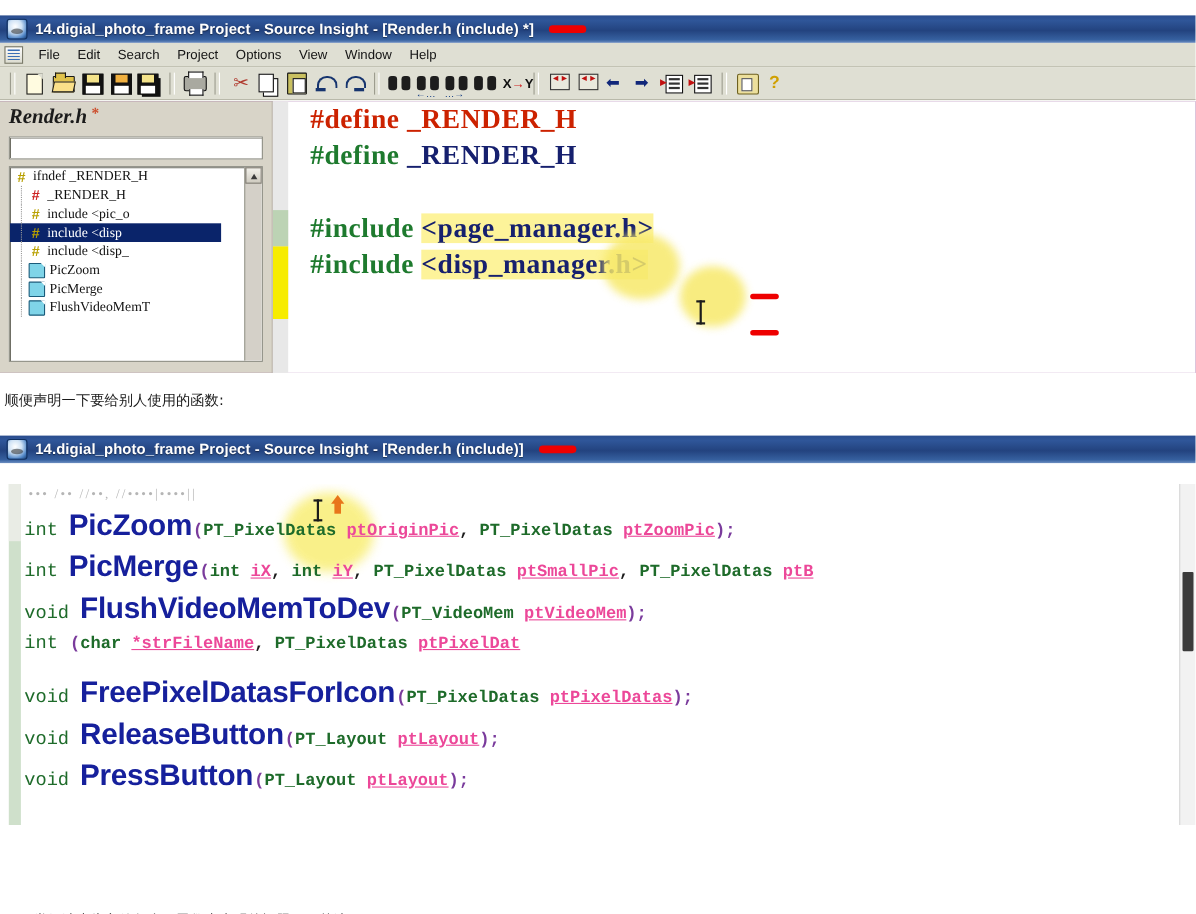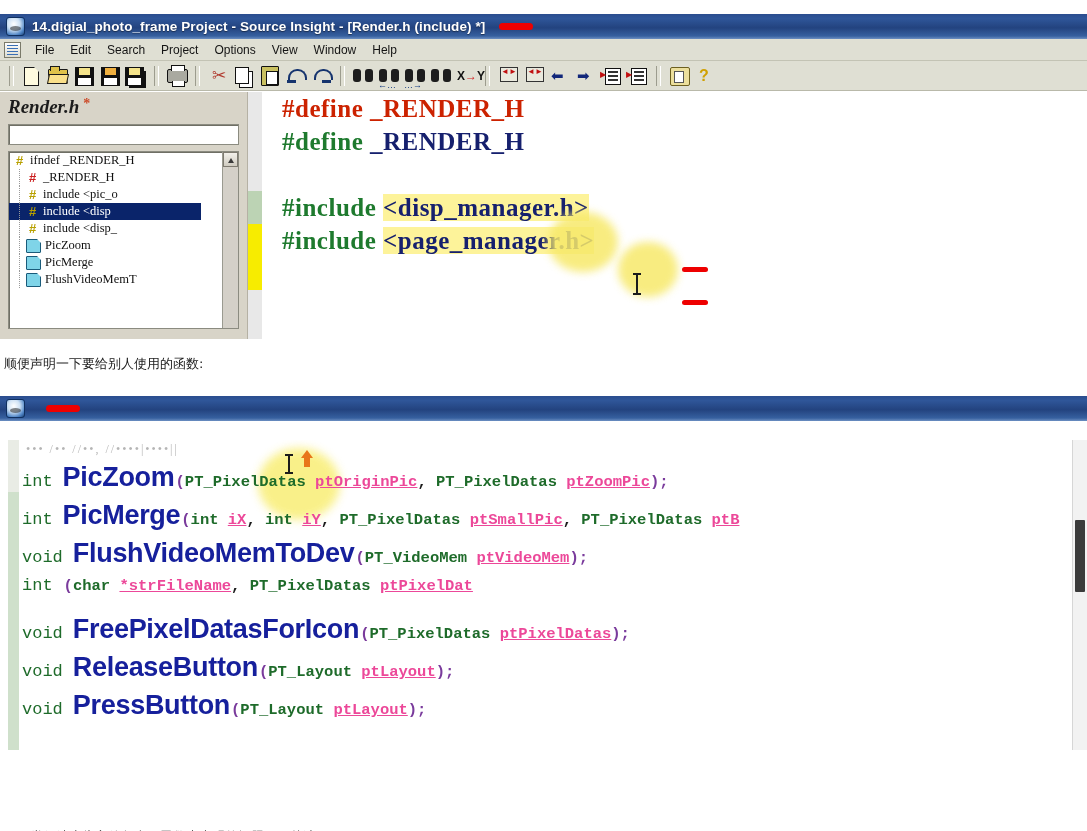--- a/index.html
+++ b/index.html
@@ -353,44 +353,45 @@
           <span class="c-red">#define</span>
           <span class="c-red">_RENDER_H</span>
         </div>
         <div class="cline">
           <span class="c-green">#define</span>
           <span class="c-navy">_RENDER_H</span>
         </div>
         <div class="cline">&nbsp;</div>
         <div class="cline">
           <span class="c-green">#include</span>
-          <span class="c-navy hl">&lt;disp_manager.h&gt;</span>
+          <span class="c-navy hl">&lt;page_manager.h&gt;</span>
         </div>
         <div class="cline">
           <span class="c-green">#include</span>
-          <span class="c-navy hl">&lt;page_manager.h&gt;</span>
+          <span class="c-navy hl">&lt;disp_manager.h&gt;</span>
         </div>
       </div>
 
       <div class="blob" style="left:300px;top:120px;width:70px;height:60px;"></div>
       <div class="blob" style="left:370px;top:150px;width:60px;height:55px;"></div>
 
       <div class="ibeam" style="left:388px;top:181px;height:22px;"></div>
 
       <div class="reddash" style="left:434px;top:175px;"></div>
       <div class="reddash" style="left:434px;top:208px;"></div>
     </div>
   </div>
 </div>
 
 <div class="caption" style="top:355px;">顺便声明一下要给别人使用的函数:</div>
 
 <div id="window2">
   <div class="titlebar">
     <div class="tb-icon"></div>
+    <span class="tb-text">14.digial_photo_frame Project - Source Insight - [Render.h (include)]</span>
     <span class="tb-dash"></span>
   </div>
 </div>
 
 <div id="panel2">
   <div class="p2-leftbar"></div>
   <div class="p2-leftbar2"></div>
   <div class="p2-garble">••• /•• //••, //••••|••••||</div>
 
   <div class="p2-scroll">

